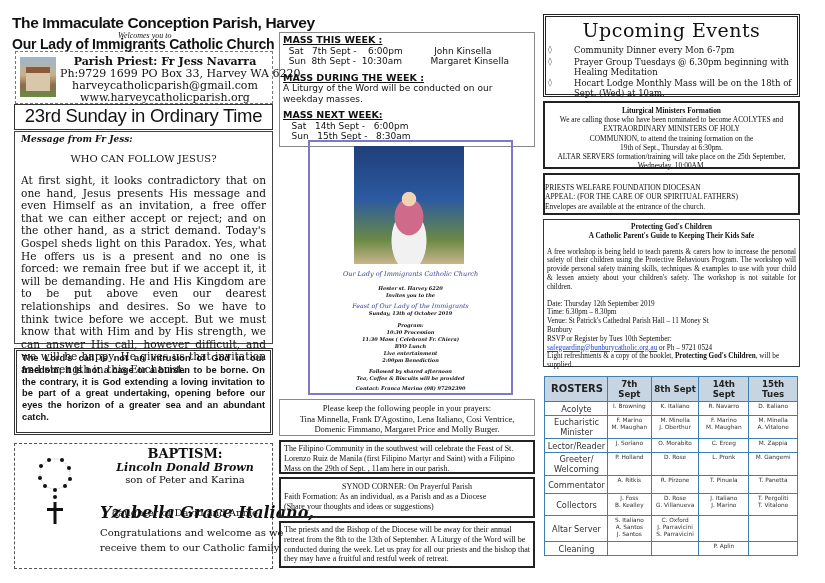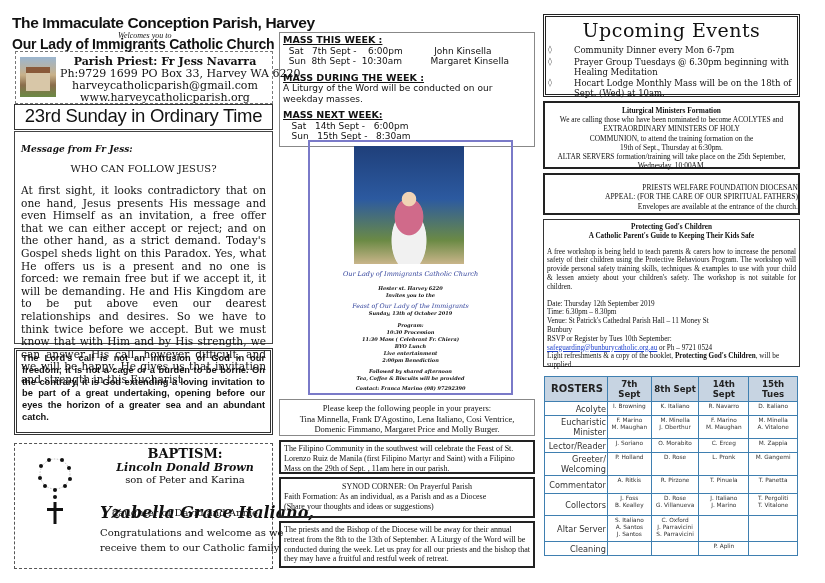--- a/index.html
+++ b/index.html
@@ -15,21 +15,21 @@
   #welcome { left: 118px; top: 31px; font-size: 8px; font-style: italic; }
   #title2 { left: 12px; top: 36px; font-size: 14px; font-weight: bold; white-space: nowrap; letter-spacing: -0.2px; }
   #priestbox { left: 15px; top: 51px; width: 258px; height: 53px; border: 1px dashed #777; }
   #churchpic { left: 4px; top: 5px; width: 36px; height: 40px; background: linear-gradient(#9bb6d0 0%, #c9b189 45%, #8a6d4b 70%, #6b8a45 100%); }
   #churchpic::after { content: ""; position: absolute; left: 6px; top: 10px; width: 24px; height: 18px; background: #d8c7a8; border-top: 6px solid #8a5a3a; }
   .pline { position: absolute; left: 44px; width: 210px; text-align: center; font-size: 11px; white-space: nowrap; }
   #sundaybox { left: 14px; top: 104px; width: 259px; height: 26px; border: 1.5px solid #333; font-size: 18.5px; text-align: center; line-height: 22px; white-space: nowrap; letter-spacing: -0.3px; }
 
   
   #msgbox { left: 14px; top: 131px; width: 259px; height: 213px; border: 1.5px solid #444; padding: 2px 6px; }
-  #msgtitle { font-size: 9px; font-weight: bold; font-style: italic; margin-top: 10px; }
+  #msgtitle { font-size: 9px; font-weight: bold; font-style: italic; }
   #msghead { font-size: 10px; text-align: center; margin-top: 9px; }
   #msgbody { font-size: 10.6px; text-align: justify; line-height: 12.6px; margin-top: 10px; }
 
   
   #popebox { left: 14px; top: 348px; width: 259px; height: 87px; border: 3px double #333; padding: 2px 5px; }
   #popehead { font-size: 9px; font-weight: bold; text-align: center; }
   #popebody { font-size: 9.3px; font-weight: bold; text-align: justify; line-height: 11.8px; }
 
   
   #bapbox { left: 14px; top: 443px; width: 259px; height: 126px; border: 1px dashed #555; }
@@ -53,31 +53,31 @@
   #synodbox { left: 279px; top: 477px; width: 256px; height: 41px; border: 2px solid #222; font-size: 8px; line-height: 9.8px; padding: 3px 3px; }
   #retreatbox { left: 279px; top: 521px; width: 256px; height: 47px; border: 2px solid #222; font-size: 8px; line-height: 9.8px; padding: 2px 3px; }
 
   
   #eventsbox { left: 543px; top: 14px; width: 257px; height: 83px; border: 3px double #222; }
   #evtitle { position: absolute; left: 0; width: 100%; top: 2px; text-align: center; font-size: 19px; font-weight: normal; font-family: "DejaVu Serif", serif; letter-spacing: 0.5px; }
   .evitem { position: absolute; left: 28px; width: 225px; font-size: 8.5px; line-height: 10px; }
   .evbullet { position: absolute; left: -26px; top: 0; font-size: 8px; color: #555; }
 
   #litbox { left: 543px; top: 101px; width: 257px; height: 68px; border: 2.5px solid #222; font-size: 7.4px; text-align: center; line-height: 9.2px; padding-top: 3px; }
-  #welfbox { left: 543px; top: 173px; width: 257px; height: 42px; border: 2.5px solid #222; font-size: 7.5px; text-align: right; line-height: 9.3px; padding-top: 8px; }
+  #welfbox { left: 543px; top: 173px; width: 257px; height: 42px; border: 2.5px solid #222; font-size: 7.5px; text-align: left; line-height: 9.3px; padding-top: 8px; }
   #childbox { left: 543px; top: 219px; width: 257px; height: 148px; border: 1.5px solid #333; font-size: 7.2px; line-height: 8.8px; padding: 3px 3px; }
   #childbox .c { text-align: center; font-weight: bold; }
   #childbox .j { text-align: justify; margin-top: 7px; }
   .link { color: #1a3ecc; text-decoration: underline; }
 
   #roster { left: 544px; top: 376px; width: 254px; border-collapse: collapse; font-family: "DejaVu Sans", sans-serif; }
   #roster td, #roster th { border: 1.5px solid #3f7fb0; text-align: center; font-size: 5.8px; color: #333; line-height: 7px; padding: 1px 1px; }
   #roster th { background: #c7d4e2; font-size: 8.6px; font-weight: bold; color: #222; line-height: 10px; padding: 2px 1px; }
   #roster th.first { text-align: center; font-size: 10px; padding-left: 3px; }
-  #roster td.role { text-align: right; font-size: 8.2px; line-height: 10px; color: #333; padding-left: 2px; border-radius: 7px; }
+  #roster td.role { text-align: center; font-size: 8.2px; line-height: 10px; color: #333; padding-left: 2px; border-radius: 7px; }
 </style>
 </head>
 <body>
 
 <div id="title1" class="abs sans">The Immaculate Conception Parish, Harvey</div>
 <div id="welcome" class="abs serif">Welcomes you to</div>
 <div id="title2" class="abs sans">Our Lady of Immigrants Catholic Church</div>
 
 <div id="priestbox" class="abs">
   <div id="churchpic" class="abs"></div>

